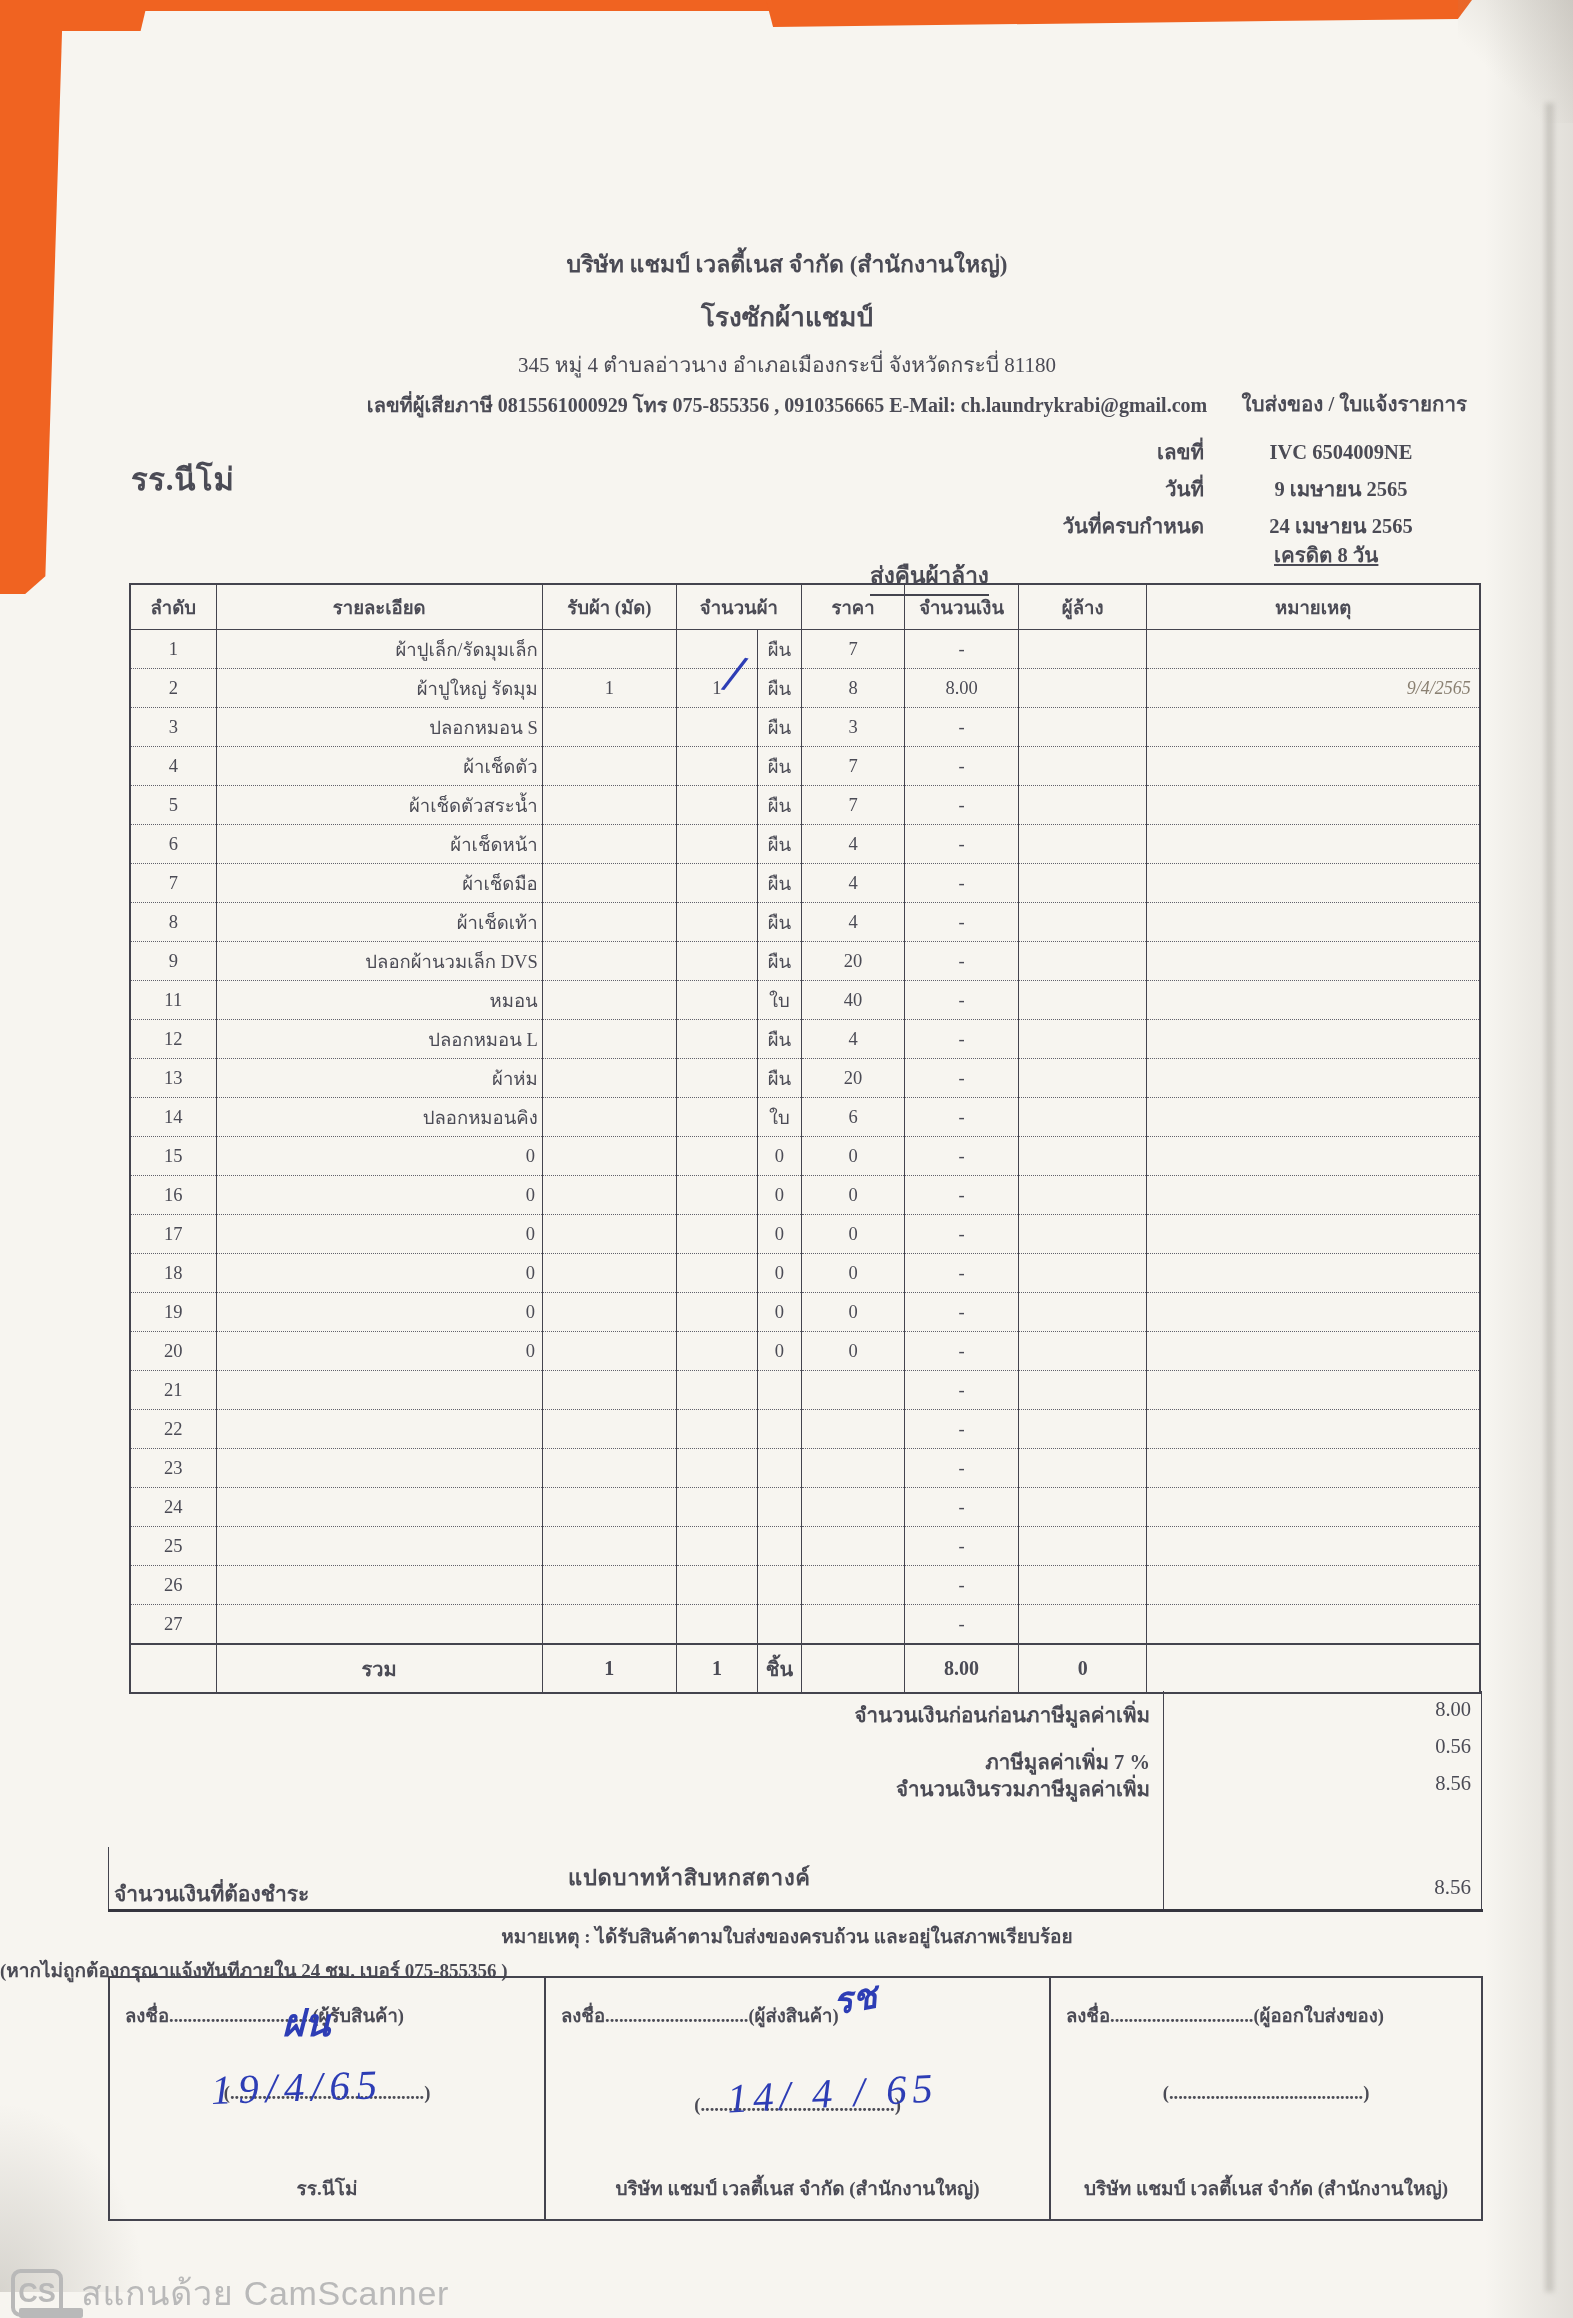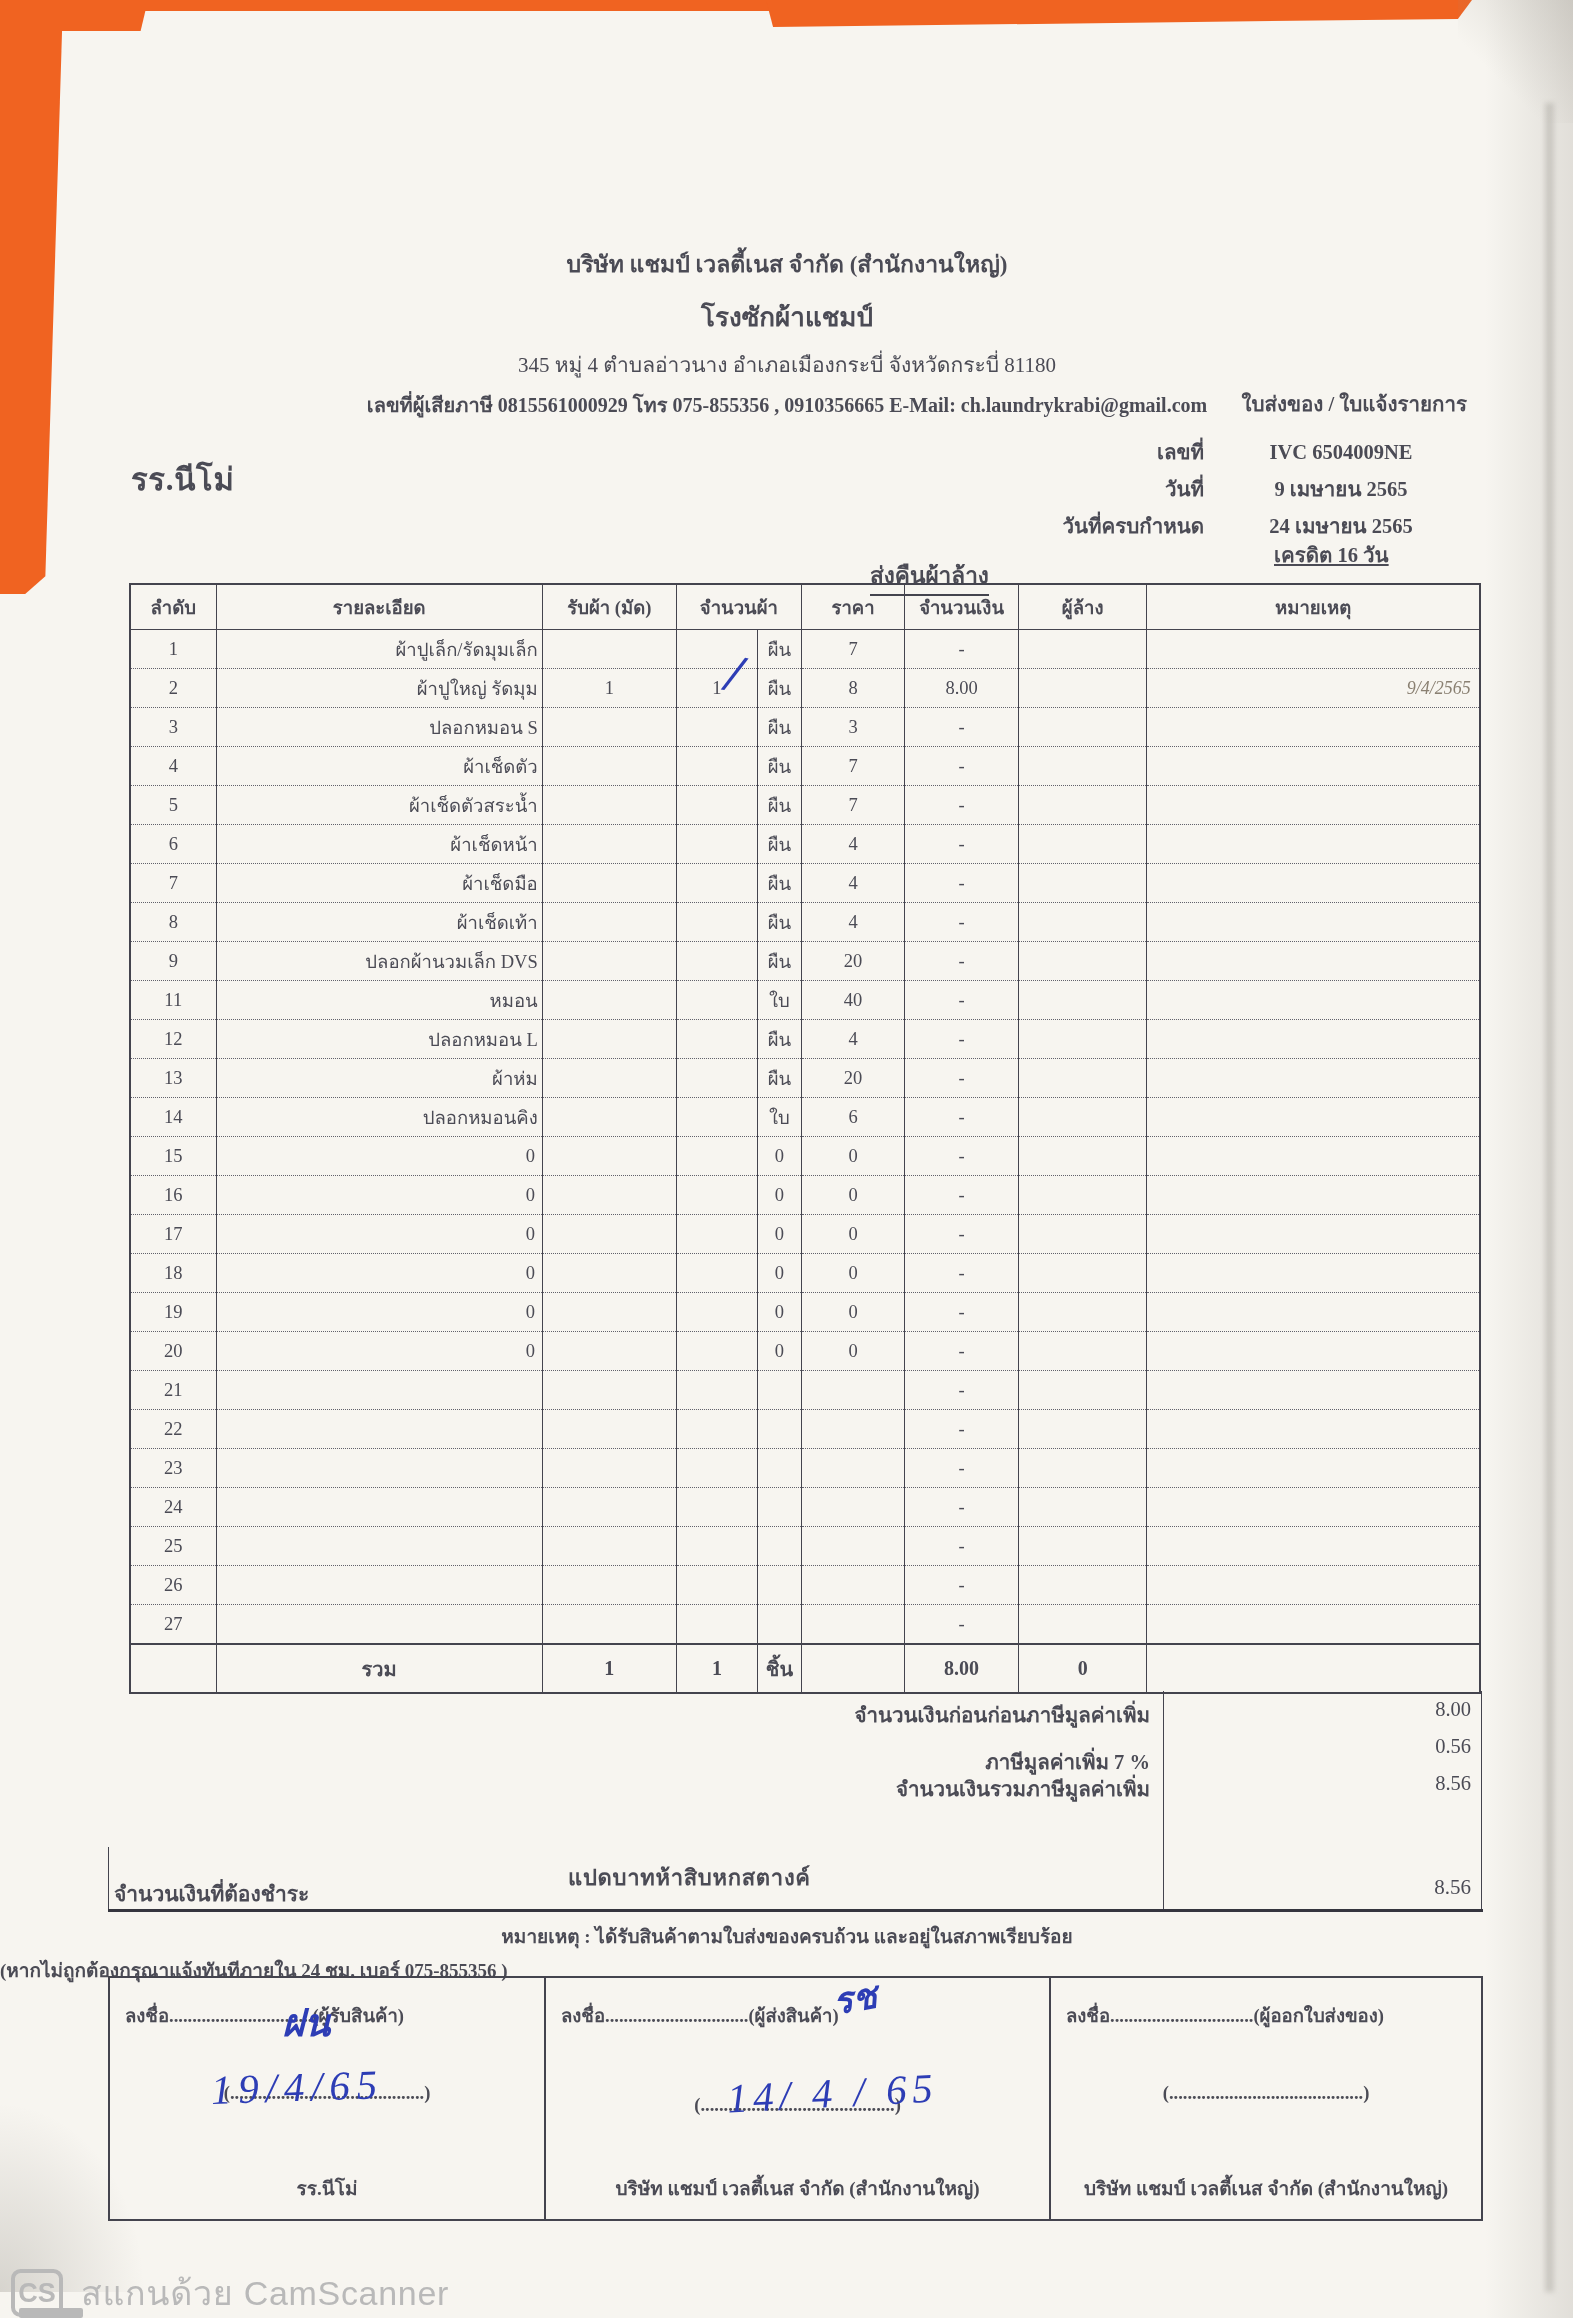--- a/index.html
+++ b/index.html
@@ -122,21 +122,21 @@
     <div class="mrow">
       <span class="mlabel">วันที่</span>
       <span class="mvalue">9 เมษายน 2565</span>
     </div>
     <div class="mrow">
       <span class="mlabel">วันที่ครบกำหนด</span>
       <span class="mvalue">24 เมษายน 2565</span>
     </div>
   </div>
 
-  <div class="credit">เครดิต 16 วัน</div>
+  <div class="credit">เครดิต 8 วัน</div>
   <div class="customer">รร.นีโม่</div>
   <div class="section-title">ส่งคืนผ้าล้าง</div>
 
   <div class="items">
     <table class="grid">
       <colgroup>
         <col style="width:86px">
           <col style="width:326px">
           <col style="width:134px">
         <col style="width:81px">

